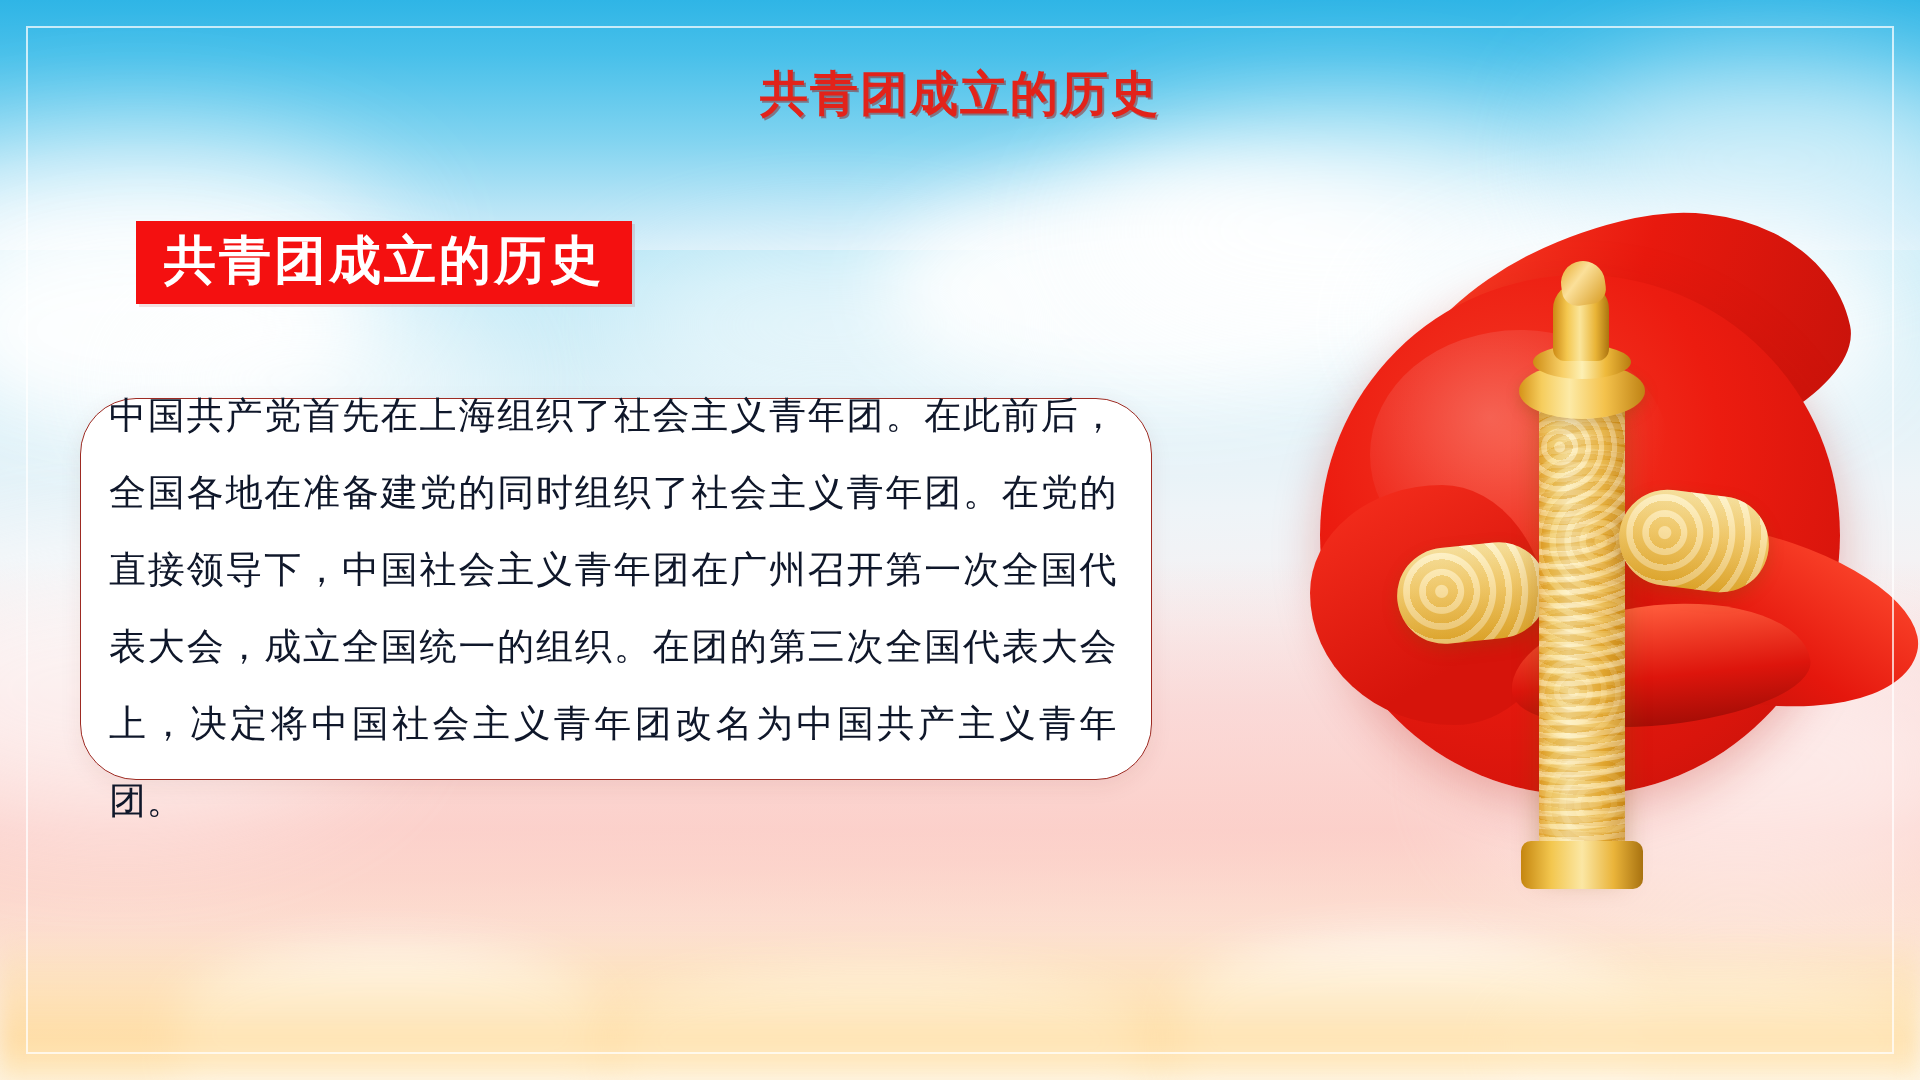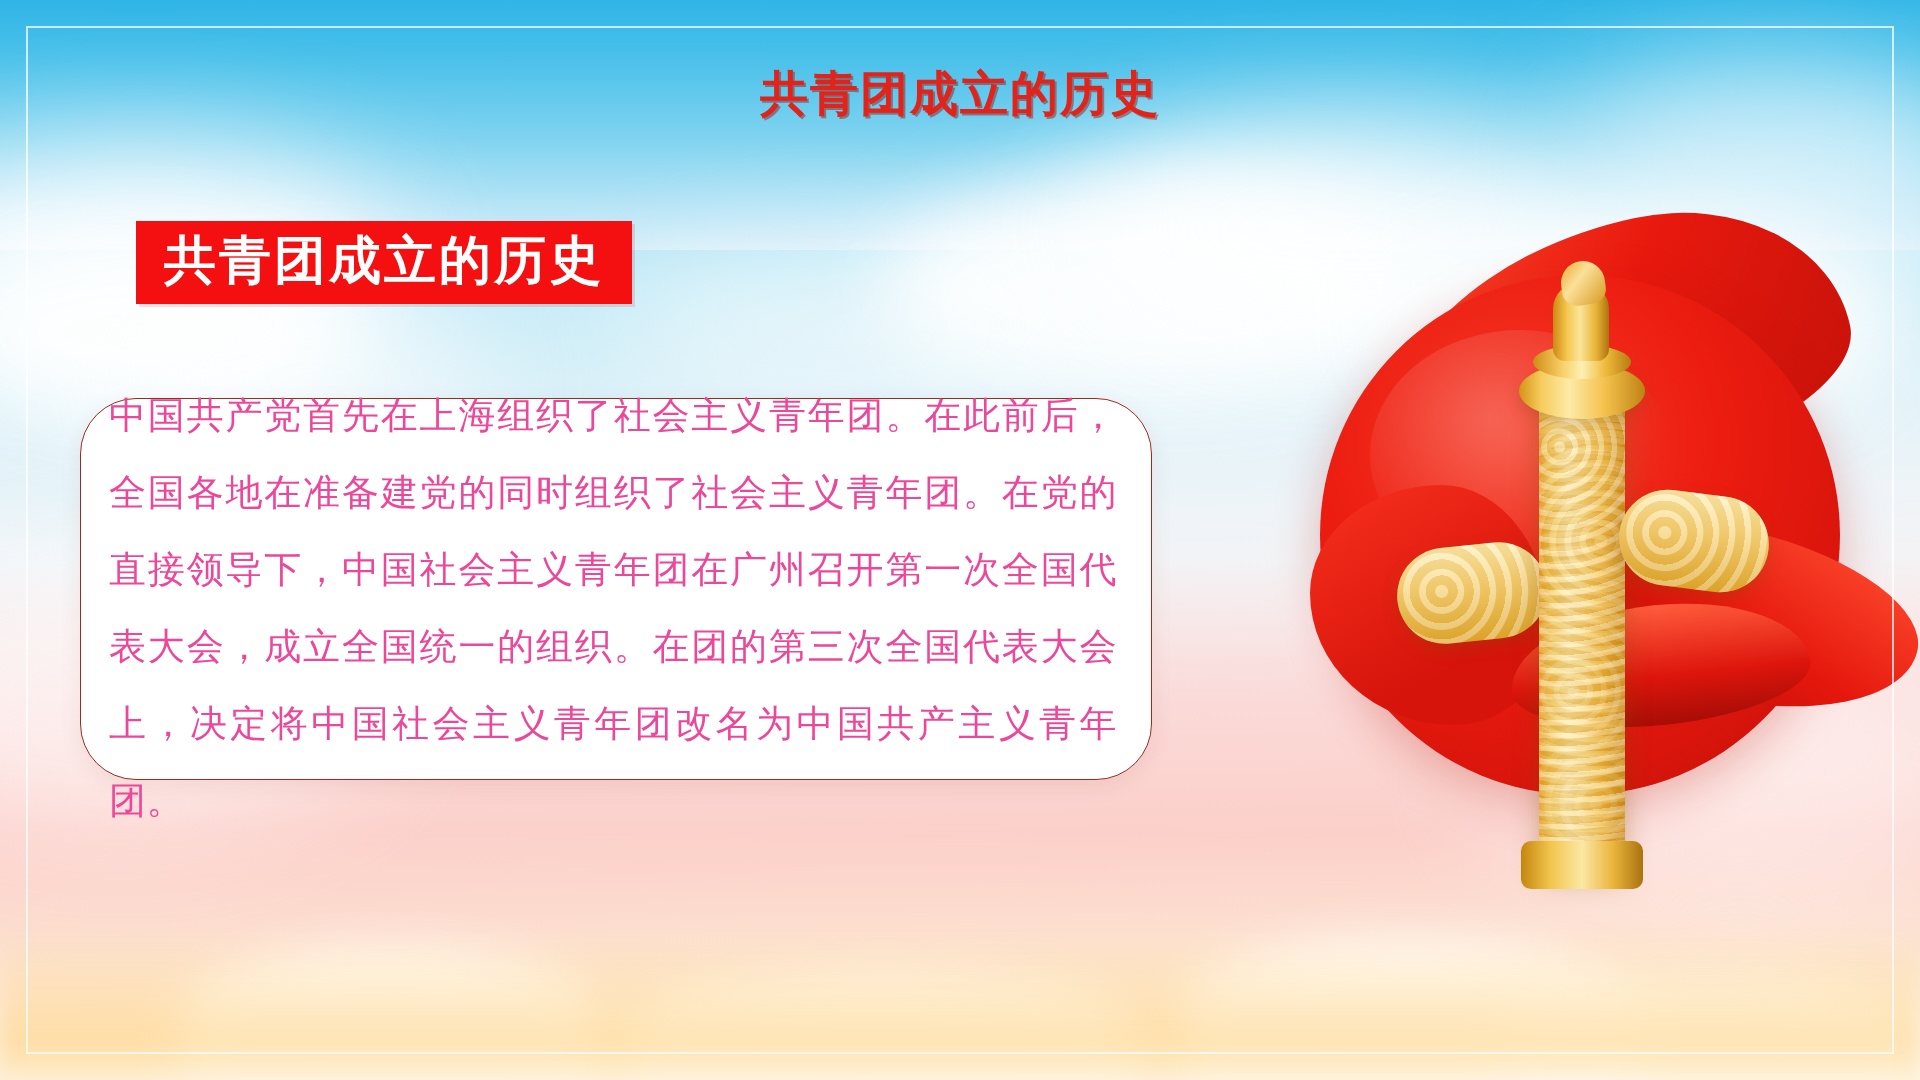--- a/index.html
+++ b/index.html
@@ -163,21 +163,21 @@
   
   .card{
     position:absolute;left:80px;top:398px;width:1070px;height:380px;
     background:#ffffff;
     border:1.6px solid #9d2a22;
     border-radius:56px;
     box-shadow:0 6px 22px rgba(120,40,30,.08);
   }
   .card-body{
     position:absolute;left:28px;right:34px;top:-22px;
-    font-size:37px;line-height:77px;color:#ec4899;letter-spacing:.5px;
+    font-size:37px;line-height:77px;color:#0f172a;letter-spacing:.5px;
     text-align:justify;text-align-last:left;
   }
 </style>
 </head>
 <body>
 
 <div class="slide">
 
   <div class="sky-top"></div>
 

